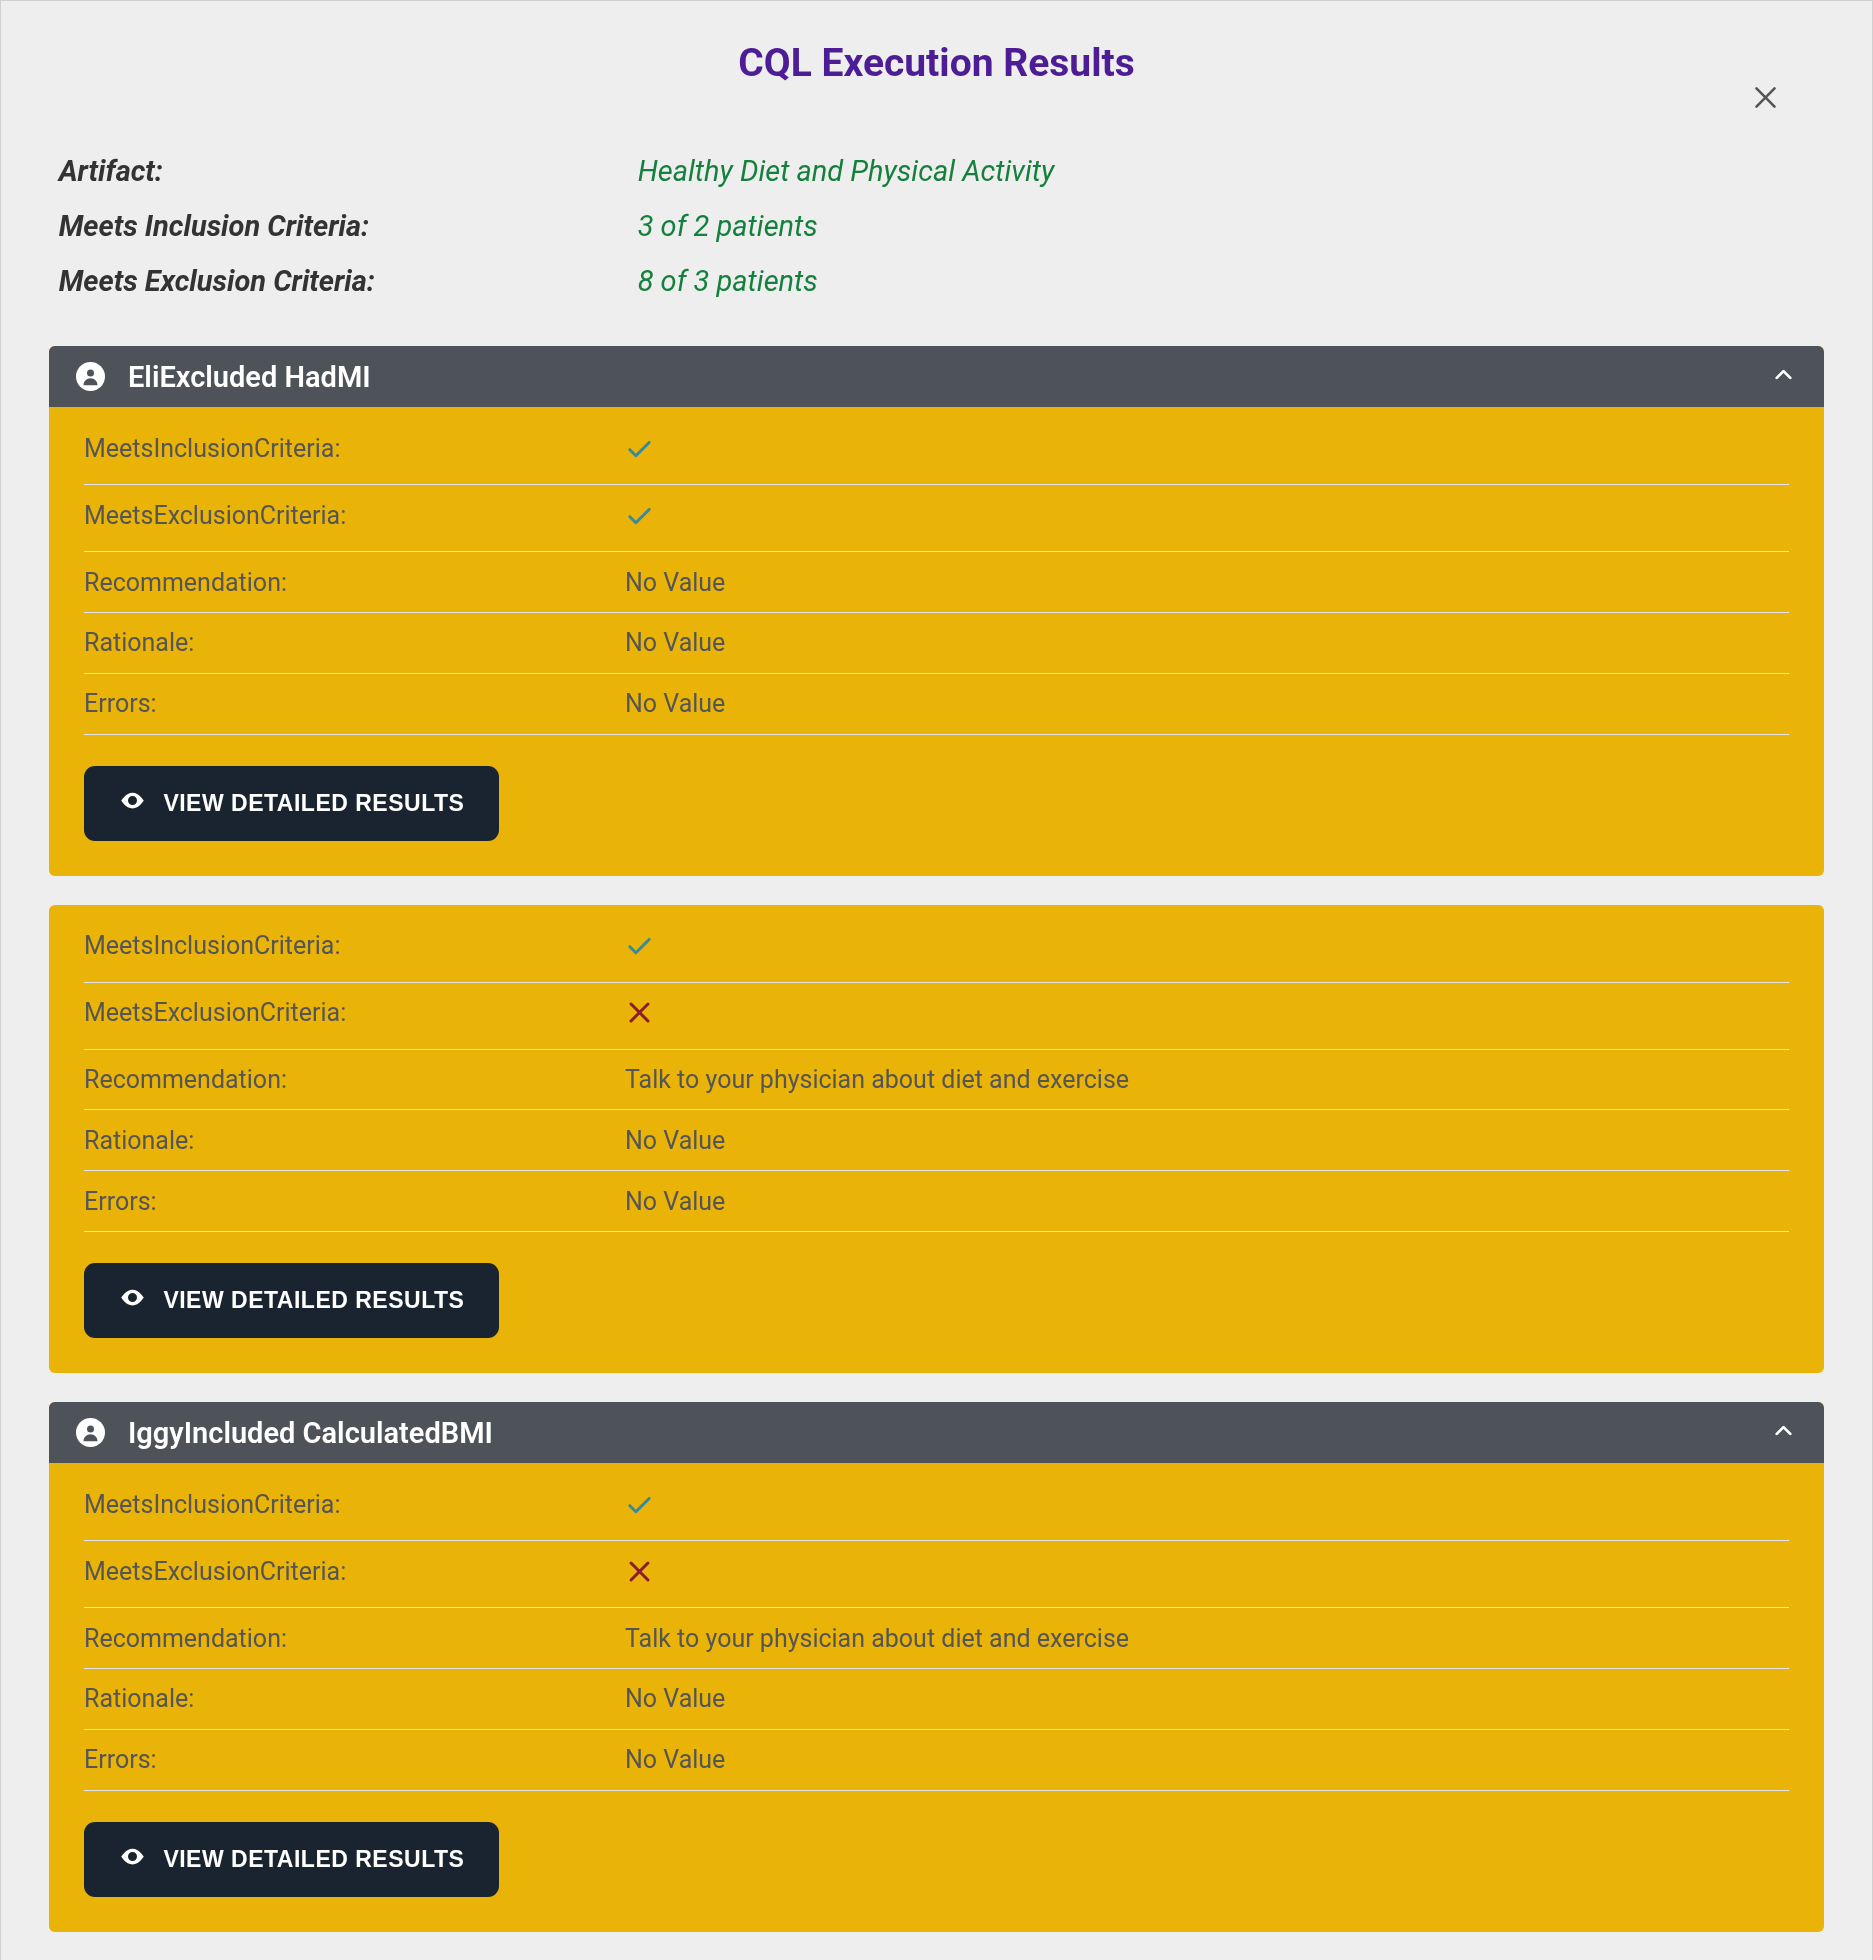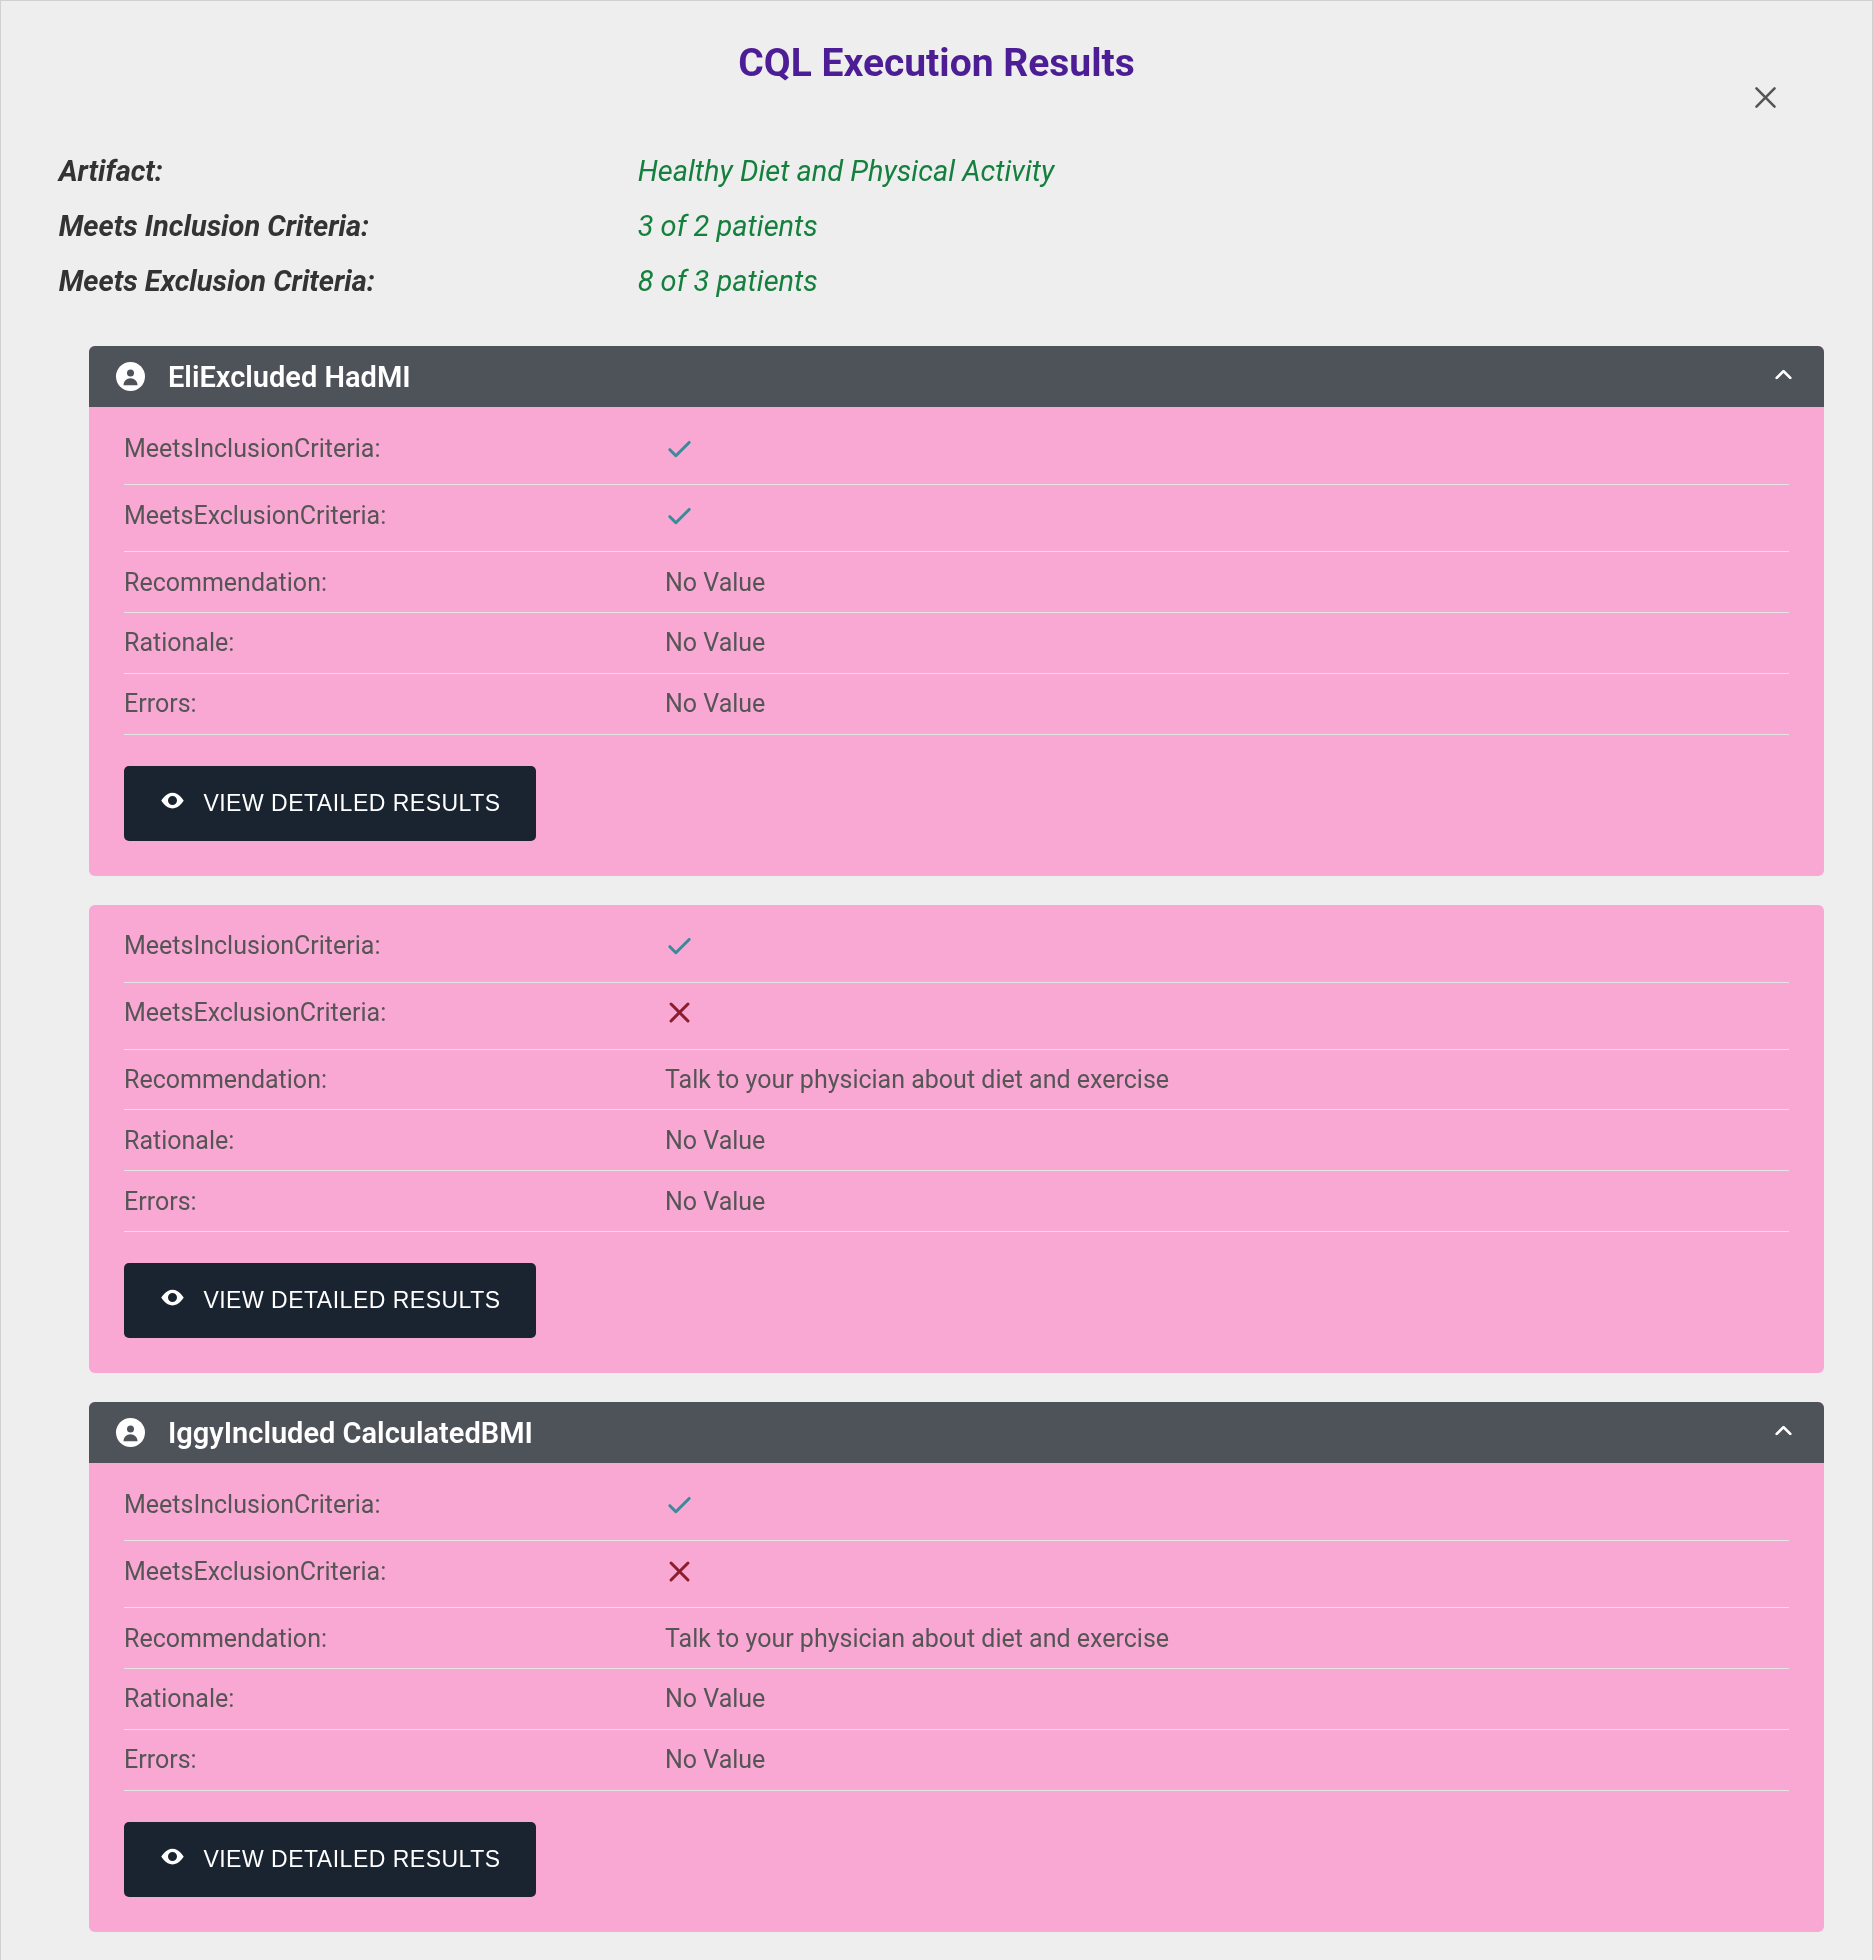--- a/index.html
+++ b/index.html
@@ -39,25 +39,24 @@
     }
     .summary-label {
       width: 579px;
       font-weight: 700;
       color: #333;
     }
     .summary-value {
       color: #15803d;
     }
     .patient-panel {
-      background: #f9a8d4;
+      background: #eab308;
       border-radius: 5.8px;
       margin-bottom: 29px;
       overflow: hidden;
-      margin-left: 40px;
     }
     .panel-header {
       background: #4e5259;
       color: #fff;
       display: flex;
       align-items: center;
       padding: 13.5px 27px;
       cursor: pointer;
     }
     .panel-header .person-icon {
@@ -101,27 +100,27 @@
     .detail-value .x-icon svg { width: 29px; height: 29px; }
     .check-icon { color: #3a8a9a; }
     .x-icon { color: #8a1e2e; }
     .view-btn {
       margin-top: 31px;
       background: #1a2430;
       color: #fff;
       border: none;
       padding: 21px 35px;
       font-size: 23px;
-      font-weight: 400;
+      font-weight: 700;
       letter-spacing: 0.5px;
       display: inline-flex;
       align-items: center;
       gap: 17.4px;
       cursor: pointer;
-      border-radius: 5px;
+      border-radius: 11px;
     }
     .view-btn svg { width: 27px; height: 27px; }
   </style>
 </head>
 <body>
 
 <h1 class="title">CQL Execution Results</h1>
 
 <div class="close-btn">
   <span>

